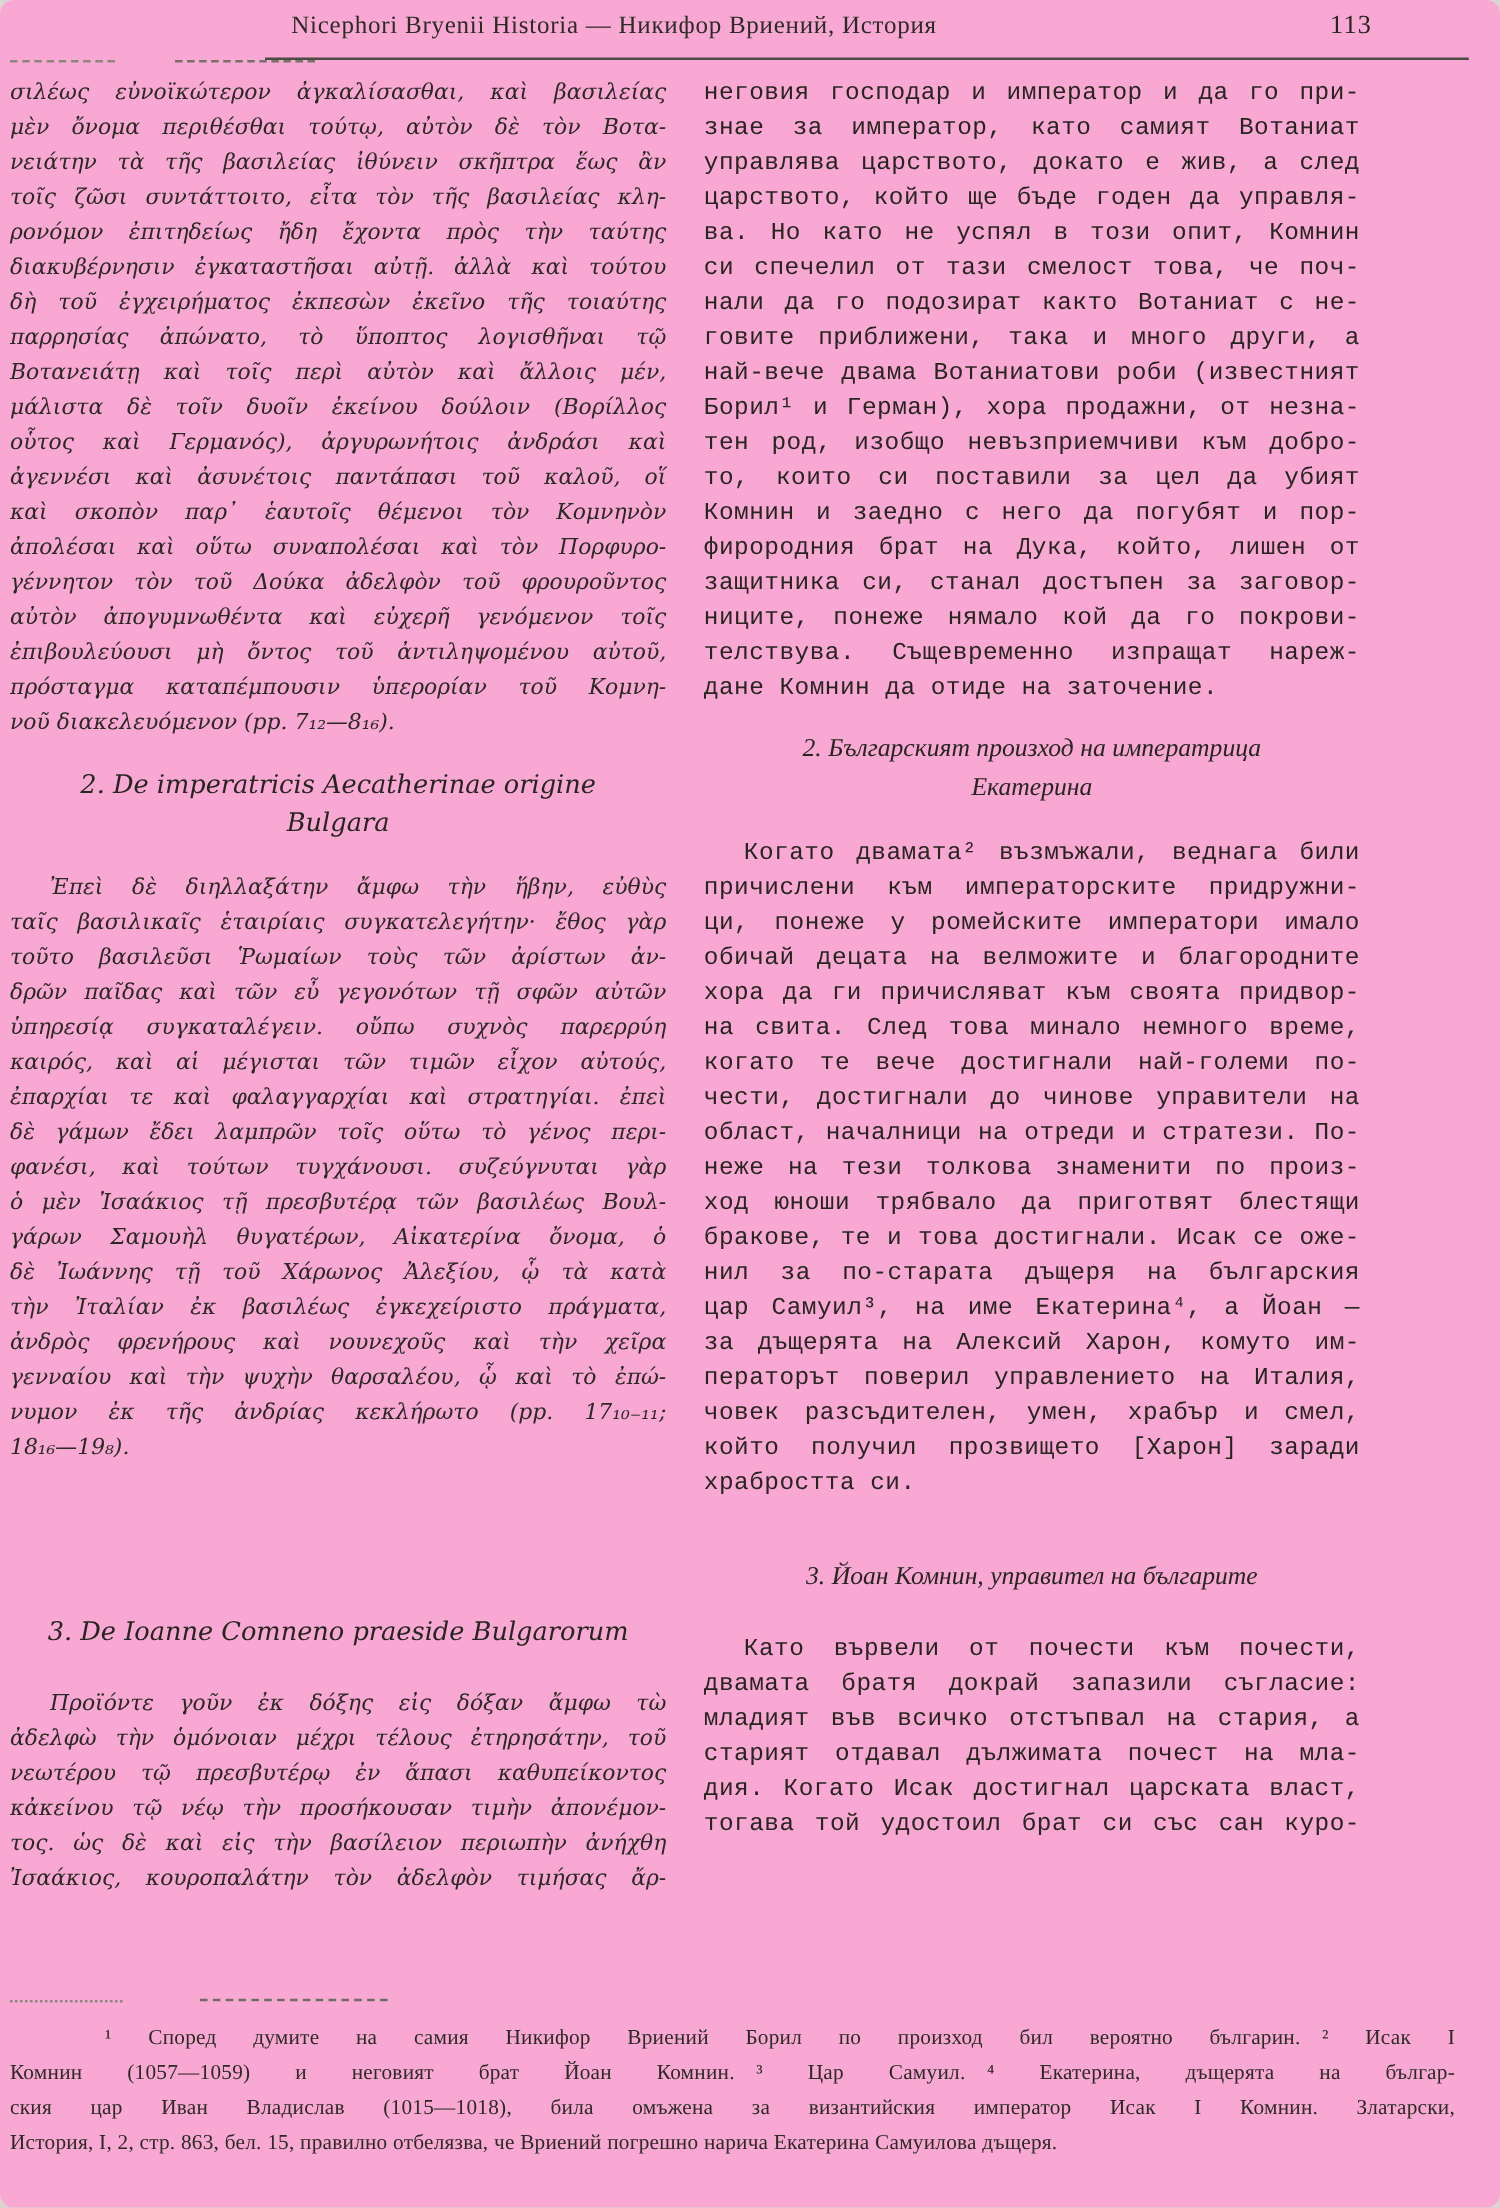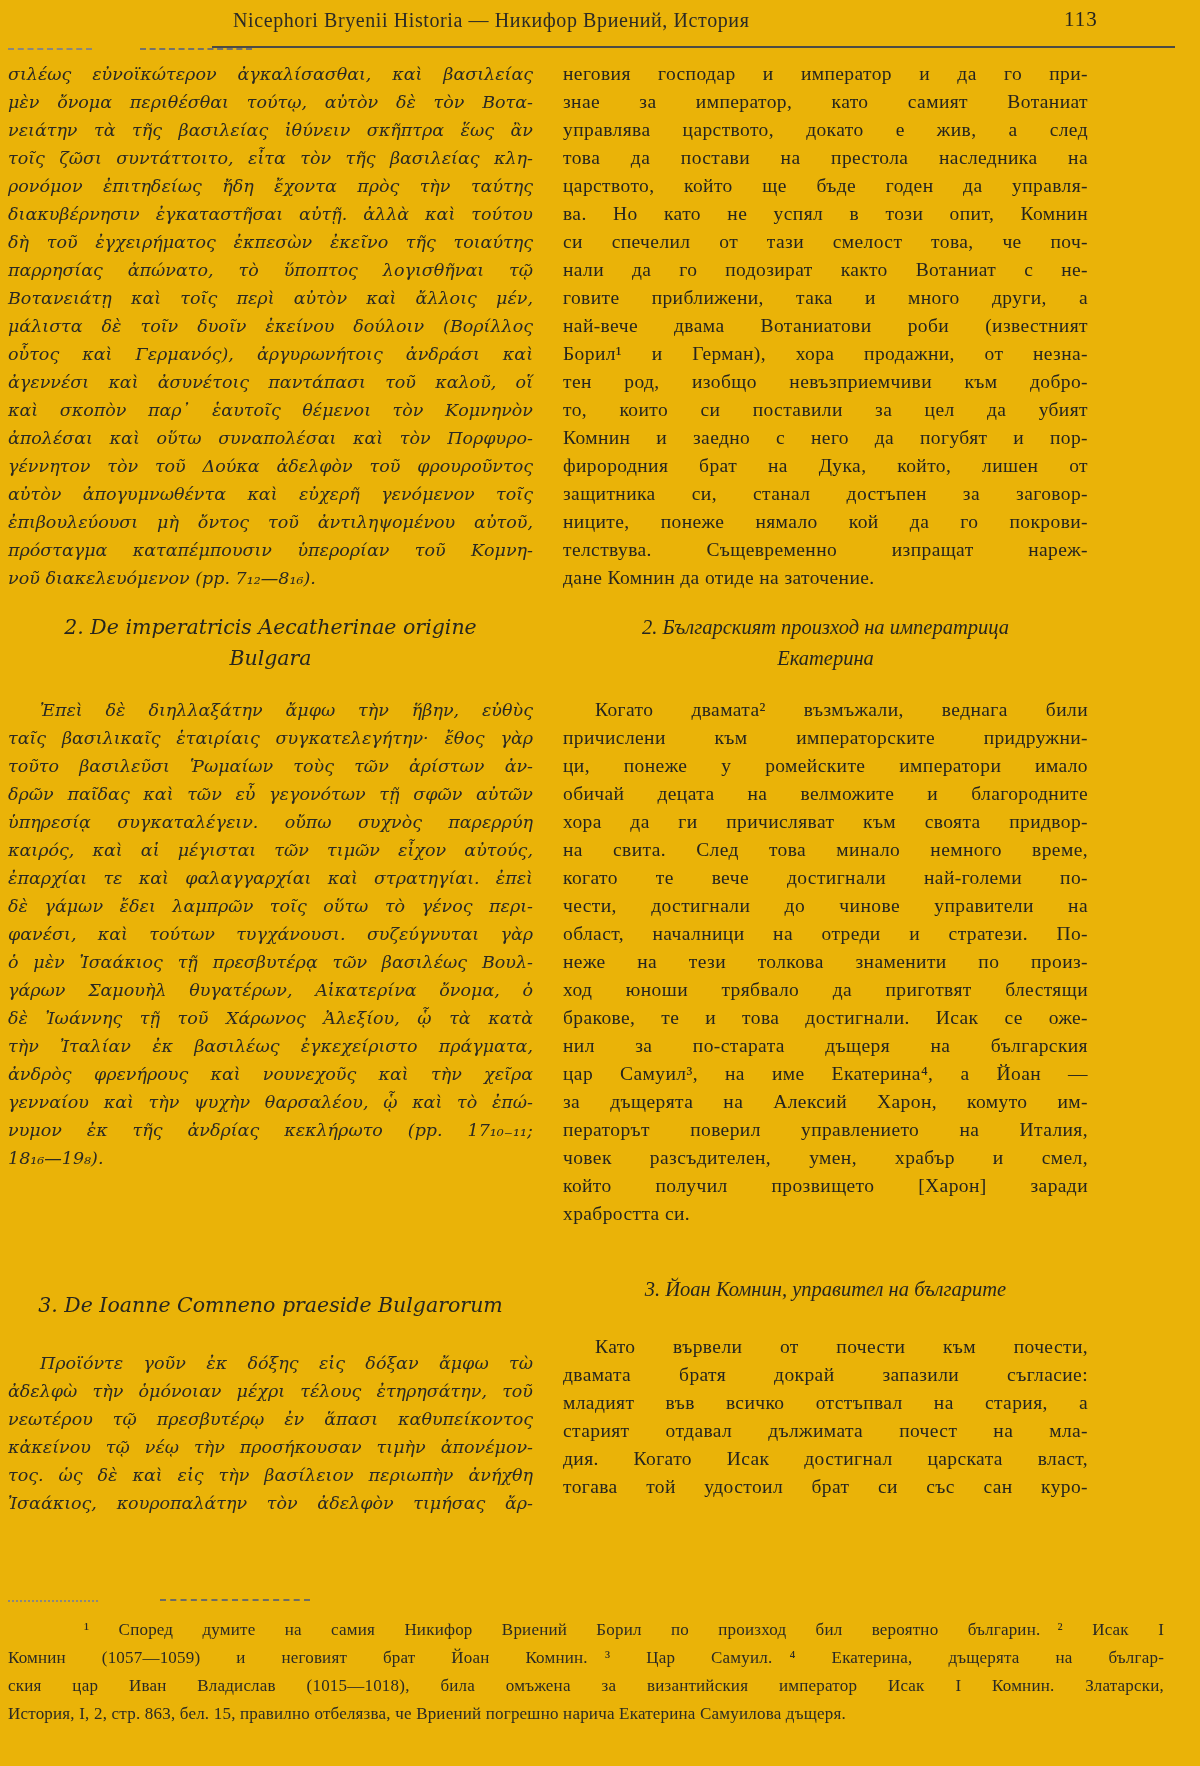--- a/index.html
+++ b/index.html
@@ -1,19 +1,20 @@
 <!DOCTYPE html>
 <html><head>
 <meta charset="utf-8">
 <style>
   html,body { margin:0; padding:0; background:#d9d7d1; }
   .page {
     position:relative; width:1200px; height:1766px; margin:0 auto;
-    background:#eab308; color:#26251f; overflow:hidden;
+    background:#f9a8d4; color:#26251f; overflow:hidden;
     font-family:"Liberation Serif", serif;
+    border-radius:11px;
   }
   
   .header-title {
     position:absolute; top:9px; left:233px; width:600px;
     font-size:20px; letter-spacing:0.6px; color:#2c2b26; white-space:nowrap;
   }
   .page-number { position:absolute; top:7px; left:1064px; font-size:21px; letter-spacing:1px; }
   .header-rule { position:absolute; top:46px; left:212px; width:963px; height:2px; background:#4c4b44; }
   .artifact { position:absolute; height:0; }
   .artifact.a1 { top:48px; left:8px;  width:84px;  border-top:2px dashed #8a877e; }
@@ -28,21 +29,21 @@
   .block { margin:0; }
   .line { text-align:justify; text-align-last:justify; }
   .line.lastline { text-align-last:left; }
   .line.indent { text-indent:32px; }
 
   .col-left .paragraph {
     font-family:"DejaVu Serif", serif; font-style:italic;
     font-size:17.5px; line-height:28px; color:#2a2923;
   }
   .col-right .paragraph {
-    font-family:Liberation Serif, serif;
+    font-family:Liberation Mono, monospace;
     font-size:19.5px; line-height:28px; letter-spacing:0.4px; color:#26251f;
   }
   .heading { font-style:italic; font-size:20.5px; line-height:31px; }
   .heading .line { text-align:left; text-align-last:center; text-indent:0; }
   .col-left  .heading { font-family:"DejaVu Serif", serif; }
   .col-right .heading { font-family:"Liberation Serif", serif; }
   .heading-2 { margin:20px 0 22px 0; }
   .col-left  .heading-3 { margin:118px 0 28px 0; }
   .col-right .heading-3 { margin:46px 0 28px 0; }
 
@@ -128,21 +129,20 @@
           <div class="line">κἀκείνου τῷ νέῳ τὴν προσήκουσαν τιμὴν ἀπονέμον-</div>
           <div class="line">τος. ὡς δὲ καὶ εἰς τὴν βασίλειον περιωπὴν ἀνήχθη</div>
           <div class="line">Ἰσαάκιος, κουροπαλάτην τὸν ἀδελφὸν τιμήσας ἄρ-</div>
         </div>
       </div>
     <div class="col col-right">
         <div class="block paragraph para-1">
           <div class="line">неговия господар и император и да го при-</div>
           <div class="line">знае за император, като самият Вотаниат</div>
           <div class="line">управлява царството, докато е жив, а след</div>
-          <div class="line">това да постави на престола наследника на</div>
           <div class="line">царството, който ще бъде годен да управля-</div>
           <div class="line">ва. Но като не успял в този опит, Комнин</div>
           <div class="line">си спечелил от тази смелост това, че поч-</div>
           <div class="line">нали да го подозират както Вотаниат с не-</div>
           <div class="line">говите приближени, така и много други, а</div>
           <div class="line">най-вече двама Вотаниатови роби (известният</div>
           <div class="line">Борил¹ и Герман), хора продажни, от незна-</div>
           <div class="line">тен род, изобщо невъзприемчиви към добро-</div>
           <div class="line">то, които си поставили за цел да убият</div>
           <div class="line">Комнин и заедно с него да погубят и пор-</div>

